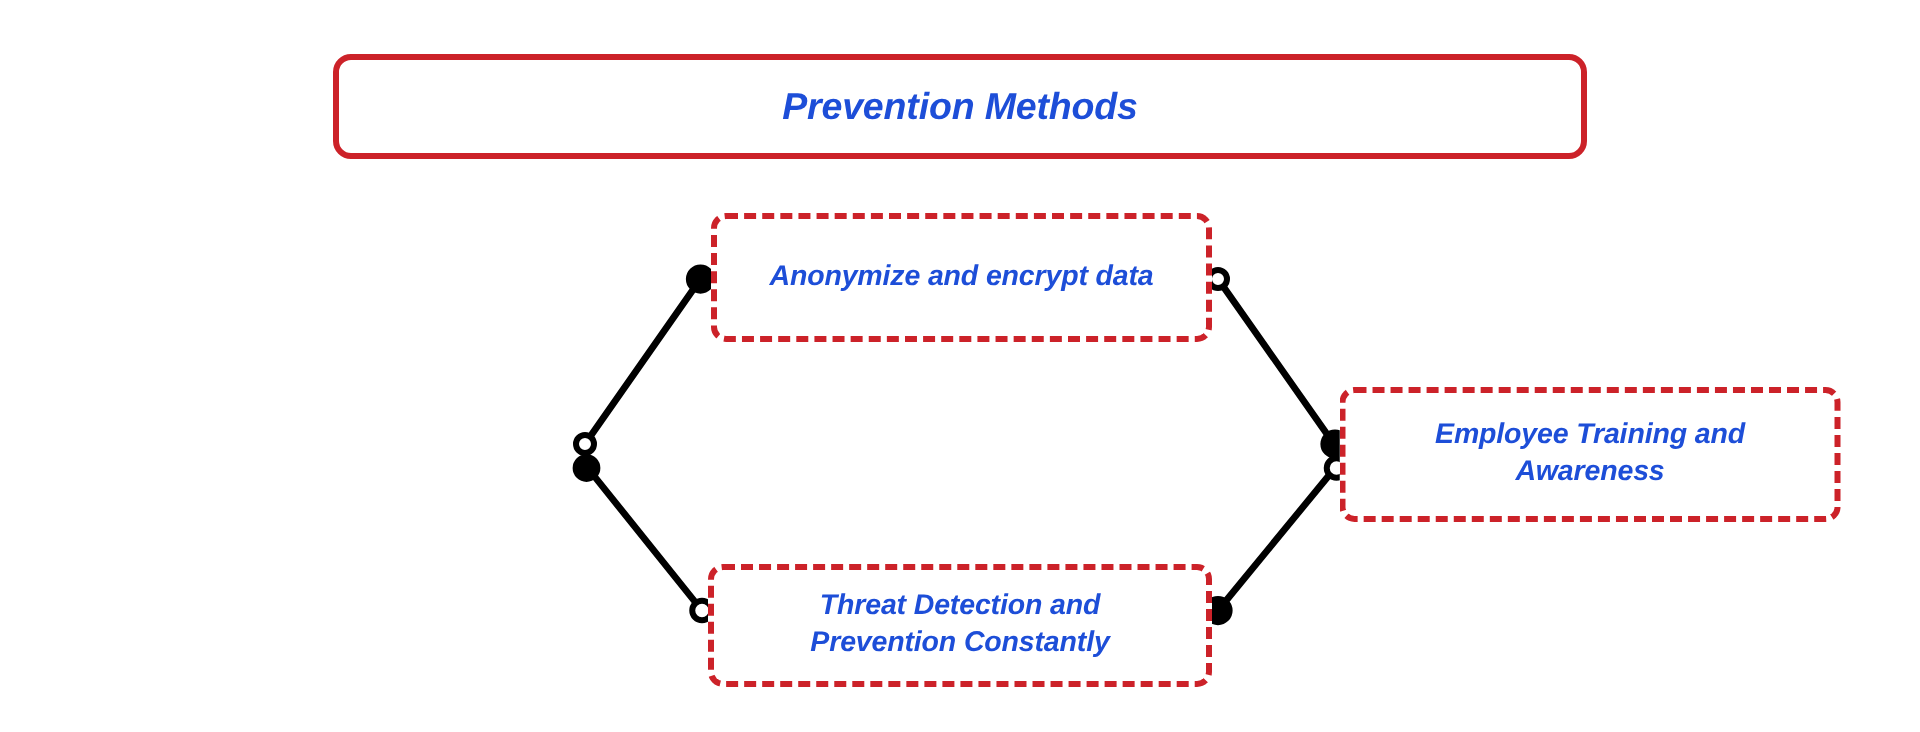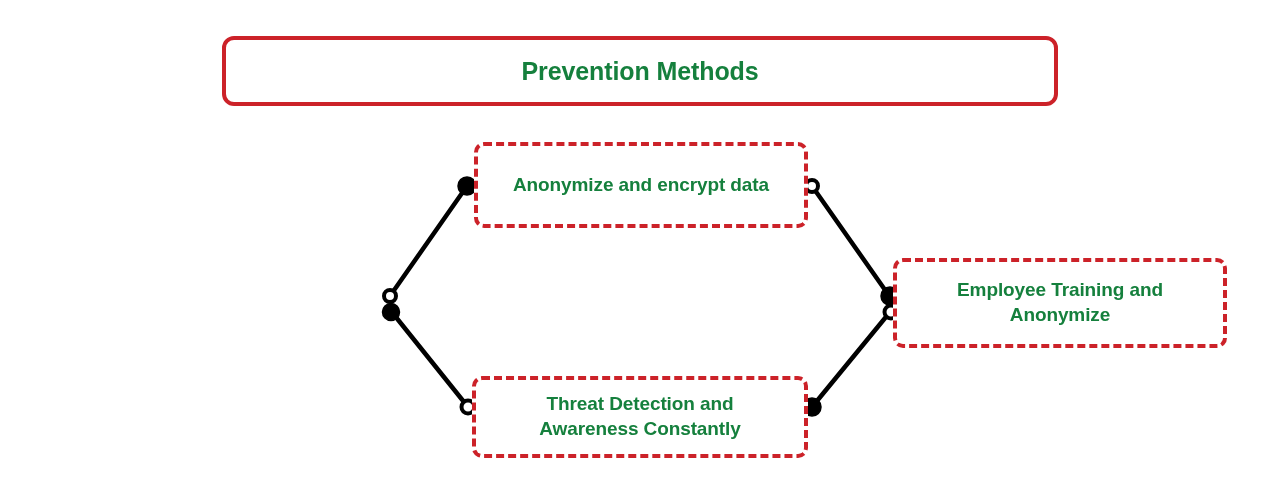--- a/index.html
+++ b/index.html
@@ -42,25 +42,26 @@
     display: flex;
     align-items: center;
     justify-content: center;
     text-align: center;
     z-index: 2;
     color: #111111;
   }
 
   .node-label {
     font-weight: bold;
-    color: #15803d;
+    color: #1d4ed8;
     line-height: 1.30;
     letter-spacing: -0.1px;
     padding: 0 14px;
     white-space: pre-line;
+    font-style: italic;
   }
 
   
   #node-title {
     left: 222px;
     top: 36px;
     width: 836px;
     height: 70px;
     border: 4px solid #cc2229;
     border-radius: 12px;
@@ -153,21 +154,21 @@
     <span class="node-label">Prevention Methods</span>
   </div>
 
 
   <div class="node node-dashed" id="node-anonymize">
     <span class="node-label">Anonymize and encrypt data</span>
   </div>
 
   <div class="node node-dashed" id="node-threat">
     <span class="node-label">Threat Detection and
-Awareness Constantly</span>
+Prevention Constantly</span>
   </div>
 
   <div class="node node-dashed" id="node-employee">
     <span class="node-label">Employee Training and
-Anonymize</span>
+Awareness</span>
   </div>
 
 </div>
 
 </body></html>

